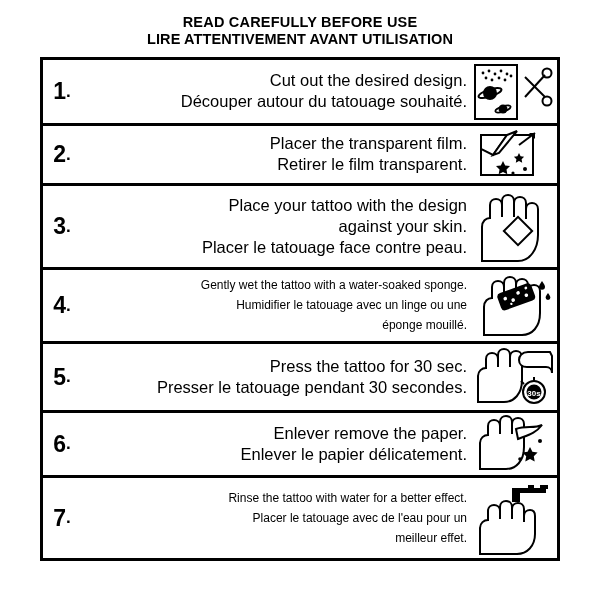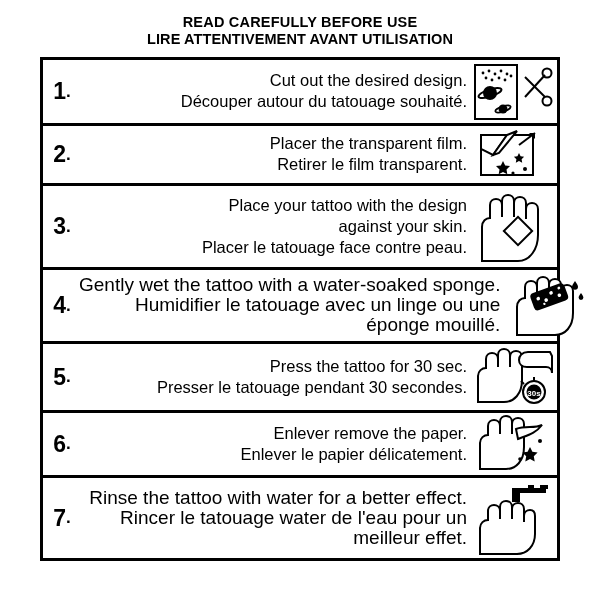--- a/index.html
+++ b/index.html
@@ -65,21 +65,21 @@
     justify-content: center;
     padding: 5px 4px 6px 2px;
     align-items: flex-end;
   }
   .text .l {
     font-size: 16.5px;
     line-height: 21px;
     white-space: nowrap;
   }
   .text.small .l {
-    font-size: 19px;
+    font-size: 12px;
     line-height: 20px;
   }
 
   .art {
     flex: 0 0 86px;
     position: relative;
     display: flex;
     align-items: flex-end;
     justify-content: center;
     padding: 2px 2px 2px 0;
@@ -310,21 +310,21 @@
       </div>
     </div>
 
     <div class="step s7">
       <div class="num">
         <span>7</span>
           <span class="dot">.</span>
       </div>
       <div class="text small">
         <div class="l">Rinse the tattoo with water for a better effect.</div>
-        <div class="l">Rincer le tatouage water de l'eau pour un</div>
+        <div class="l">Placer le tatouage avec de l'eau pour un</div>
         <div class="l">meilleur effet.</div>
       </div>
       <div class="art">
         <svg width="82" height="72" viewBox="0 0 82 72">
 
           <g fill="#000">
             <rect x="40" y="4" width="34" height="5"></rect>
             <rect x="40" y="9" width="8" height="9"></rect>
             <rect x="56" y="1" width="6" height="5"></rect>
             <rect x="68" y="1" width="8" height="4"></rect>

